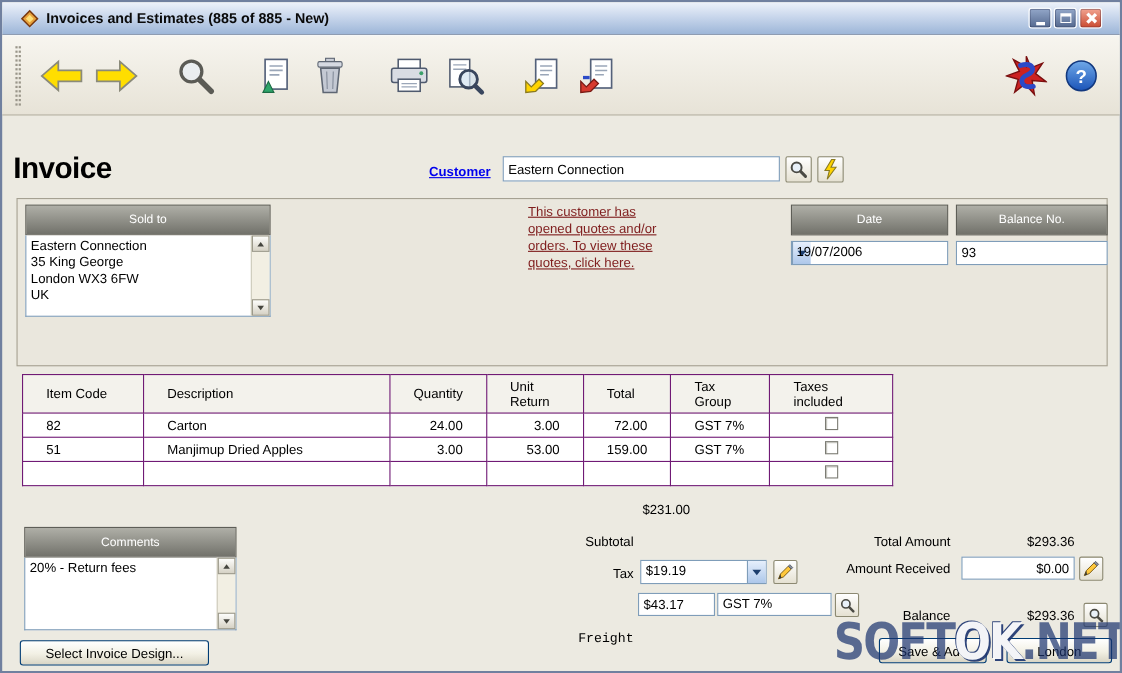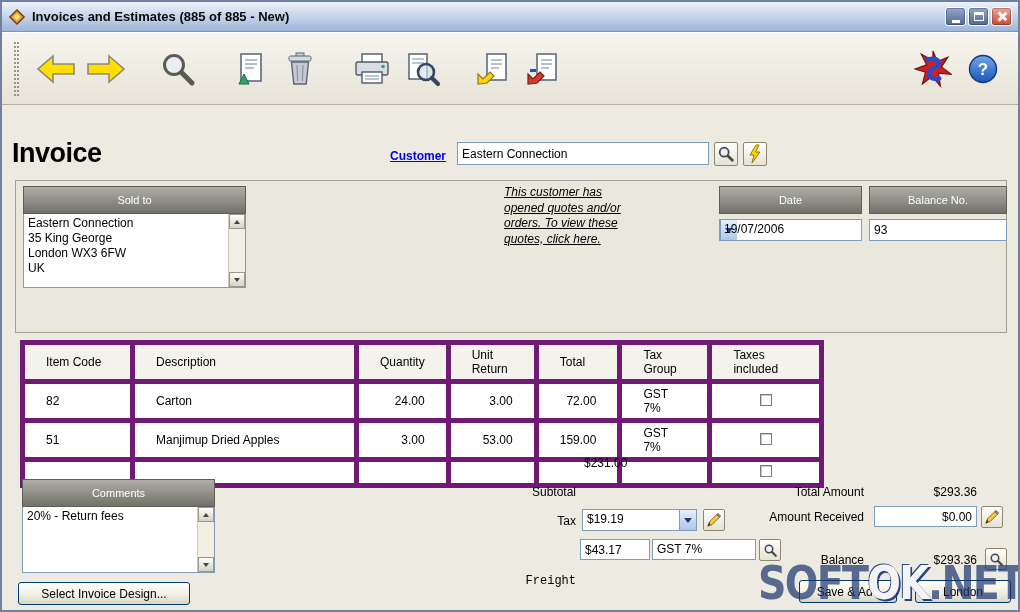--- a/index.html
+++ b/index.html
@@ -7,21 +7,21 @@
   #window {
     position:relative; width:1020px; height:612px; overflow:hidden;
     font-family:"Liberation Sans", sans-serif; font-size:12px; color:#000;
     background:#ECEAE1; border:2px solid #70809F;
   }
   
   .titlebar {
     position:absolute; top:0; left:0; right:0; height:30px;
     background:linear-gradient(#EDF2FA 0%, #C9D7EC 45%, #9DB6D8 100%);
     border-bottom:1px solid #8694AC;
-    display:flex; align-items:center; padding:0 6px; gap:6px;
+    display:flex; align-items:center; padding:0 16px; gap:6px;
   }
   .title-text { flex:1; font-weight:bold; font-size:13px; color:#0A0A0A; }
   .winbtn {
     width:21px; height:19px; border:1px solid #FFFFFF; border-radius:3px;
     display:inline-flex; align-items:center; justify-content:center; margin-left:2px;
     box-shadow: inset 0 0 0 1px rgba(0,0,30,.25); cursor:default;
   }
   .winbtn.min, .winbtn.max { background:linear-gradient(#93A7C9,#54698F); }
   .winbtn.close { background:linear-gradient(#F2A491,#C94A31); }
   .glyph-min { width:8px; height:3px; background:#fff; margin-top:9px; }
@@ -84,27 +84,27 @@
   
   .page-title { position:absolute; left:10px; top:136px; font-size:27px; font-weight:bold; letter-spacing:-0.5px; }
   .customer-label { position:absolute; left:388px; top:147px; color:#0000EE; font-weight:bold; text-decoration:underline; cursor:pointer; }
   .customer-input { position:absolute; left:455px; top:140px; width:252px; height:23px; }
   
   .groupbox { position:absolute; left:13px; top:178px; width:992px; height:153px;
     border:1px solid #A5A192; background:#EAE7DD; }
   .soldto { position:absolute; left:7px; top:5px; width:223px; }
   .soldto-body { height:74px; background:#fff; border:1px solid #7F9DB9; border-top:none; display:flex; }
   .list-lines { flex:1; padding:2px 4px; line-height:15px; overflow:hidden; }
-  .quotes-link { position:absolute; left:488px; top:4px; line-height:15.5px; color:#000000; text-decoration:underline; cursor:pointer;font-style:italic; }
+  .quotes-link { position:absolute; left:464px; top:4px; line-height:15.5px; color:#7f1d1d; text-decoration:underline; cursor:pointer; }
   .date-panel { position:absolute; left:703px; top:5px; width:143px; }
   .invno-panel { position:absolute; left:853px; top:5px; width:138px; }
   .gap4 { margin-top:5px; }
   
   .items-table { position:absolute; left:18px; top:338px; border-collapse:collapse; background:#fff; }
-  .items-table th, .items-table td { border:5px solid #701a75; padding:3px 21px; height:16px; font-weight:normal; }
+  .items-table th, .items-table td { border:1px solid #701a75; padding:3px 21px; height:16px; font-weight:normal; }
   .items-table th { background:#F3F2EC; text-align:left; }
   .items-table td { background:#fff; }
   .num { text-align:right;margin-top:44px; }
   .ctr { text-align:center; }
   
   .lbl { position:absolute; text-align:right; }
   .val { position:absolute; }
   
   #watermark {
     position:absolute; left:756px; top:554px; z-index:50; pointer-events:none;

